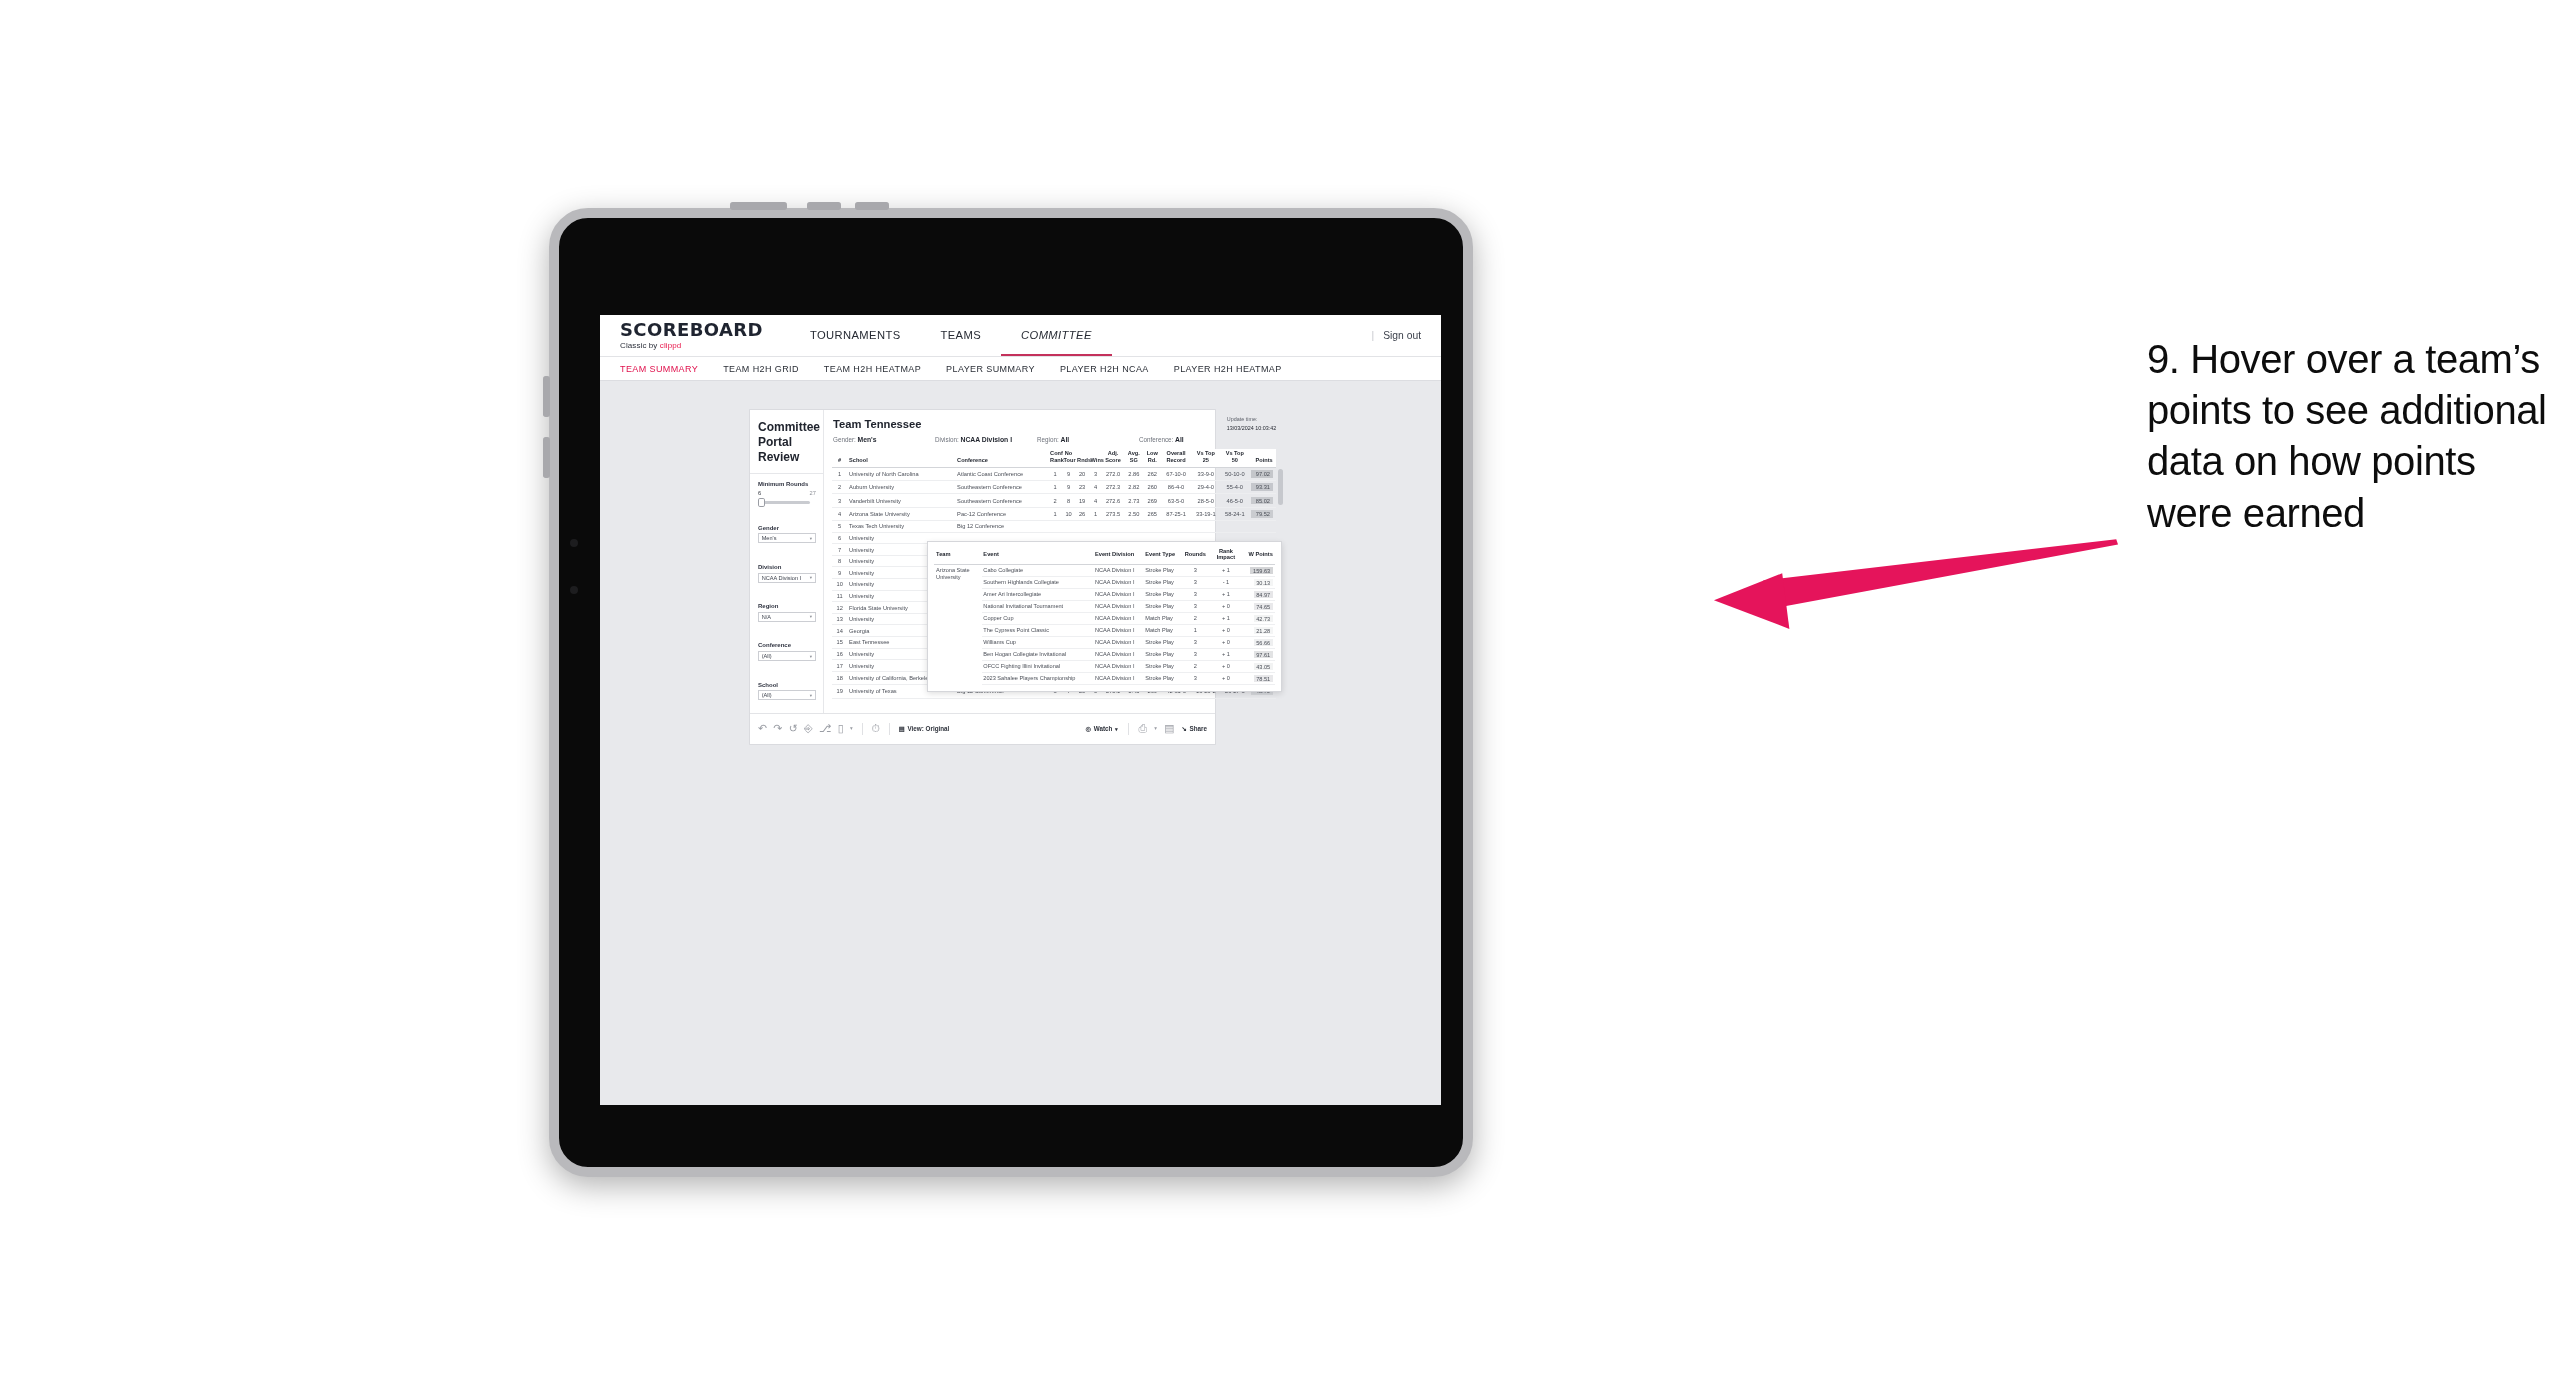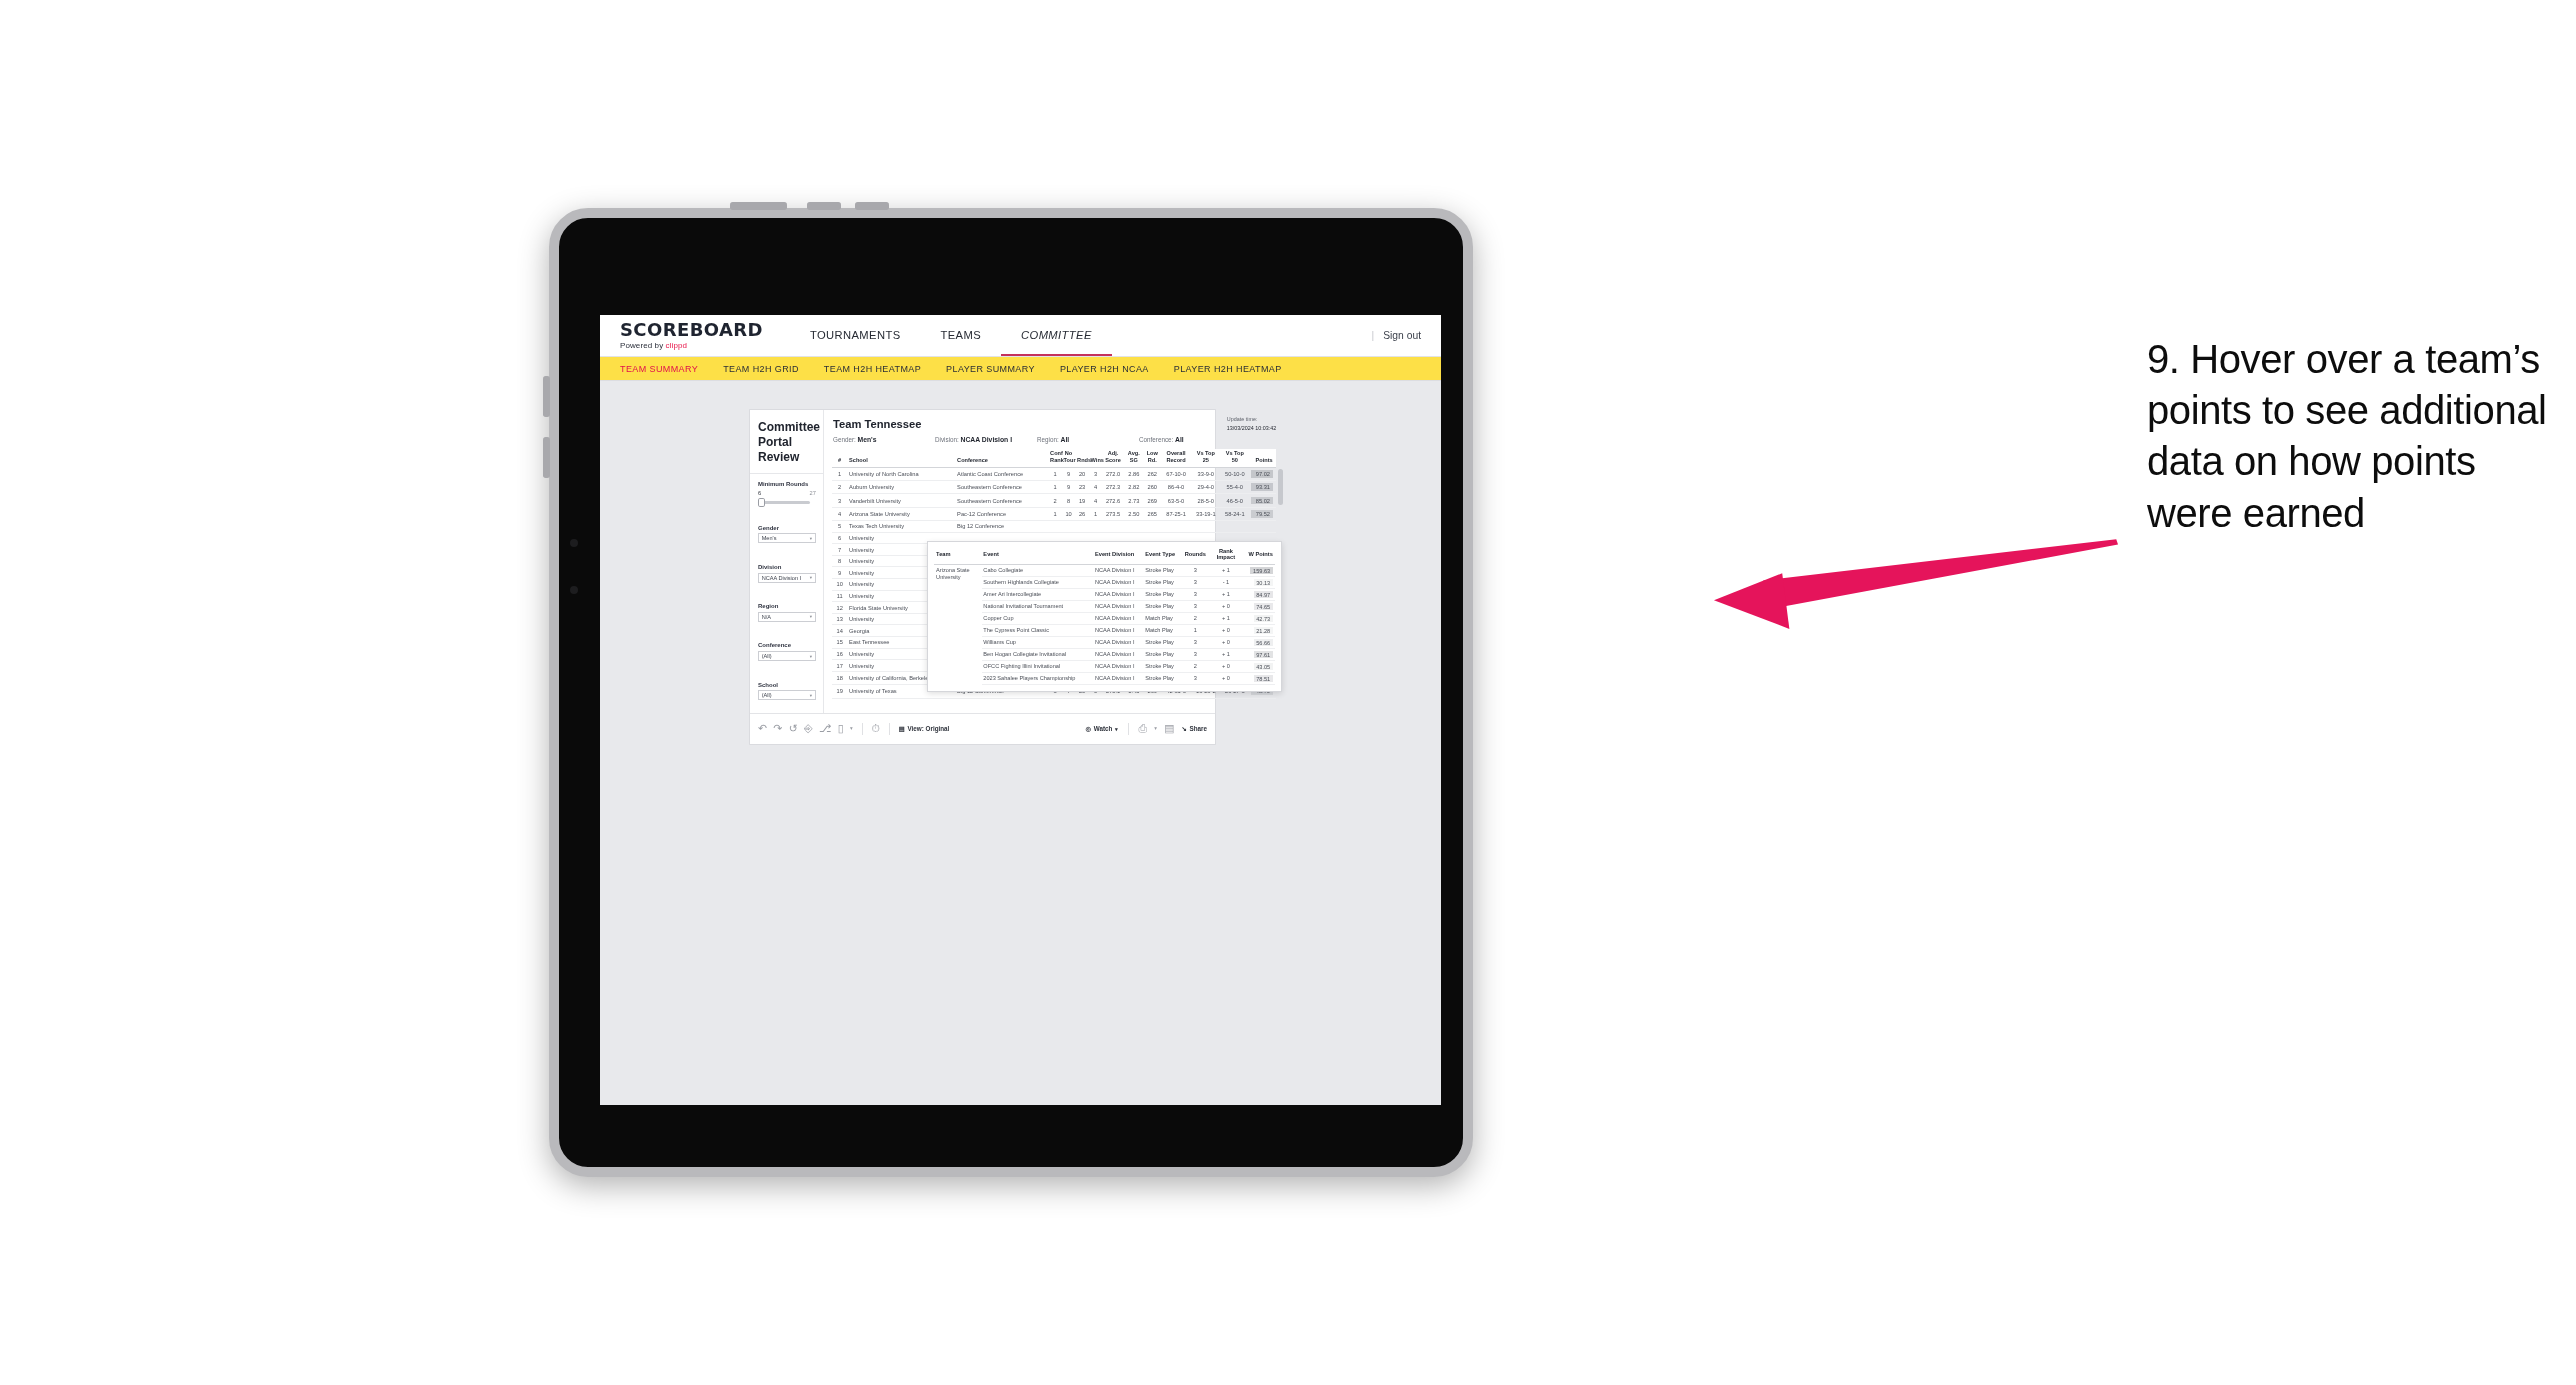--- a/index.html
+++ b/index.html
@@ -29,21 +29,21 @@
   .logo-main { font-family:"DejaVu Sans", sans-serif; font-weight:bold; font-size:18px; letter-spacing:0.4px; color:#1f2430; line-height:1; }
   .logo-sub { font-size:8px; color:#2b2f3a; margin-top:2.7px; letter-spacing:0.1px; }
   .logo-sub .brand { color:#e8174b; font-weight:normal; }
   .navitems { display:flex; align-items:stretch; height:41px; margin-left:27px; }
   .navitem { display:flex; align-items:center; padding:0 20px; font-size:11.2px; color:#262a33; letter-spacing:0.4px; border-bottom:2.7px solid transparent; }
   .navitem.active { border-bottom-color:#c4315b;font-style:italic; }
   .appbar-right { margin-left:auto; display:flex; align-items:center; gap:9px; font-size:10.3px; color:#3a3f4a; }
   .divider-v { color:#c6c8cd; }
 
   
-  .subbar { background:#fde047; height:25px; display:flex; align-items:center; padding:0 20px; border-top:0.9px solid #e2e3e6; border-bottom:0.9px solid #dcdde1; }
+  .subbar { background:#ffffff; height:25px; display:flex; align-items:center; padding:0 20px; border-top:0.9px solid #e2e3e6; border-bottom:0.9px solid #dcdde1; }
   .subtab { font-size:9px; letter-spacing:0.4px; color:#2a2e36; margin-right:25px; }
   .subtab.active { color:#e0104c; }
 
   
   #vizstage { position:relative; width:100%; height:calc(100% - 67px); background:#e8e9ec; }
   #vizcard { position:absolute; left:150px; top:29px; width:465px; height:334px; background:#fff; box-shadow:0 0 0 0.9px #d9dade; }
 
   .viz-inner { display:flex; height:303px; }
   .filters { width:74px; border-right:0.9px solid #e6e7ea; padding:5.4px 6.3px 0 8px; }
   .flt-group { margin-bottom:8px; }
@@ -125,21 +125,21 @@
   <div class="btn-side" style="top:158px;height:41px;"></div>
   <div class="btn-side" style="top:219px;height:41px;"></div>
   <div class="dot" style="left:10.8px;top:321px;"></div>
   <div class="dot" style="left:10.8px;top:368px;"></div>
 
   <div id="viewport">
 
     <div class="appbar">
       <div class="logo-wrap">
         <div class="logo-main">SCOREBOARD</div>
-        <div class="logo-sub"><span>Powered by </span><span class="brand">clippd</span></div>
+        <div class="logo-sub"><span>Classic by </span><span class="brand">clippd</span></div>
       </div>
       <div class="navitems">
         <div class="navitem">TOURNAMENTS</div>
         <div class="navitem">TEAMS</div>
         <div class="navitem active">COMMITTEE</div>
       </div>
       <div class="appbar-right">
         <span class="divider-v">|</span>
         <span>Sign out</span>
       </div>

